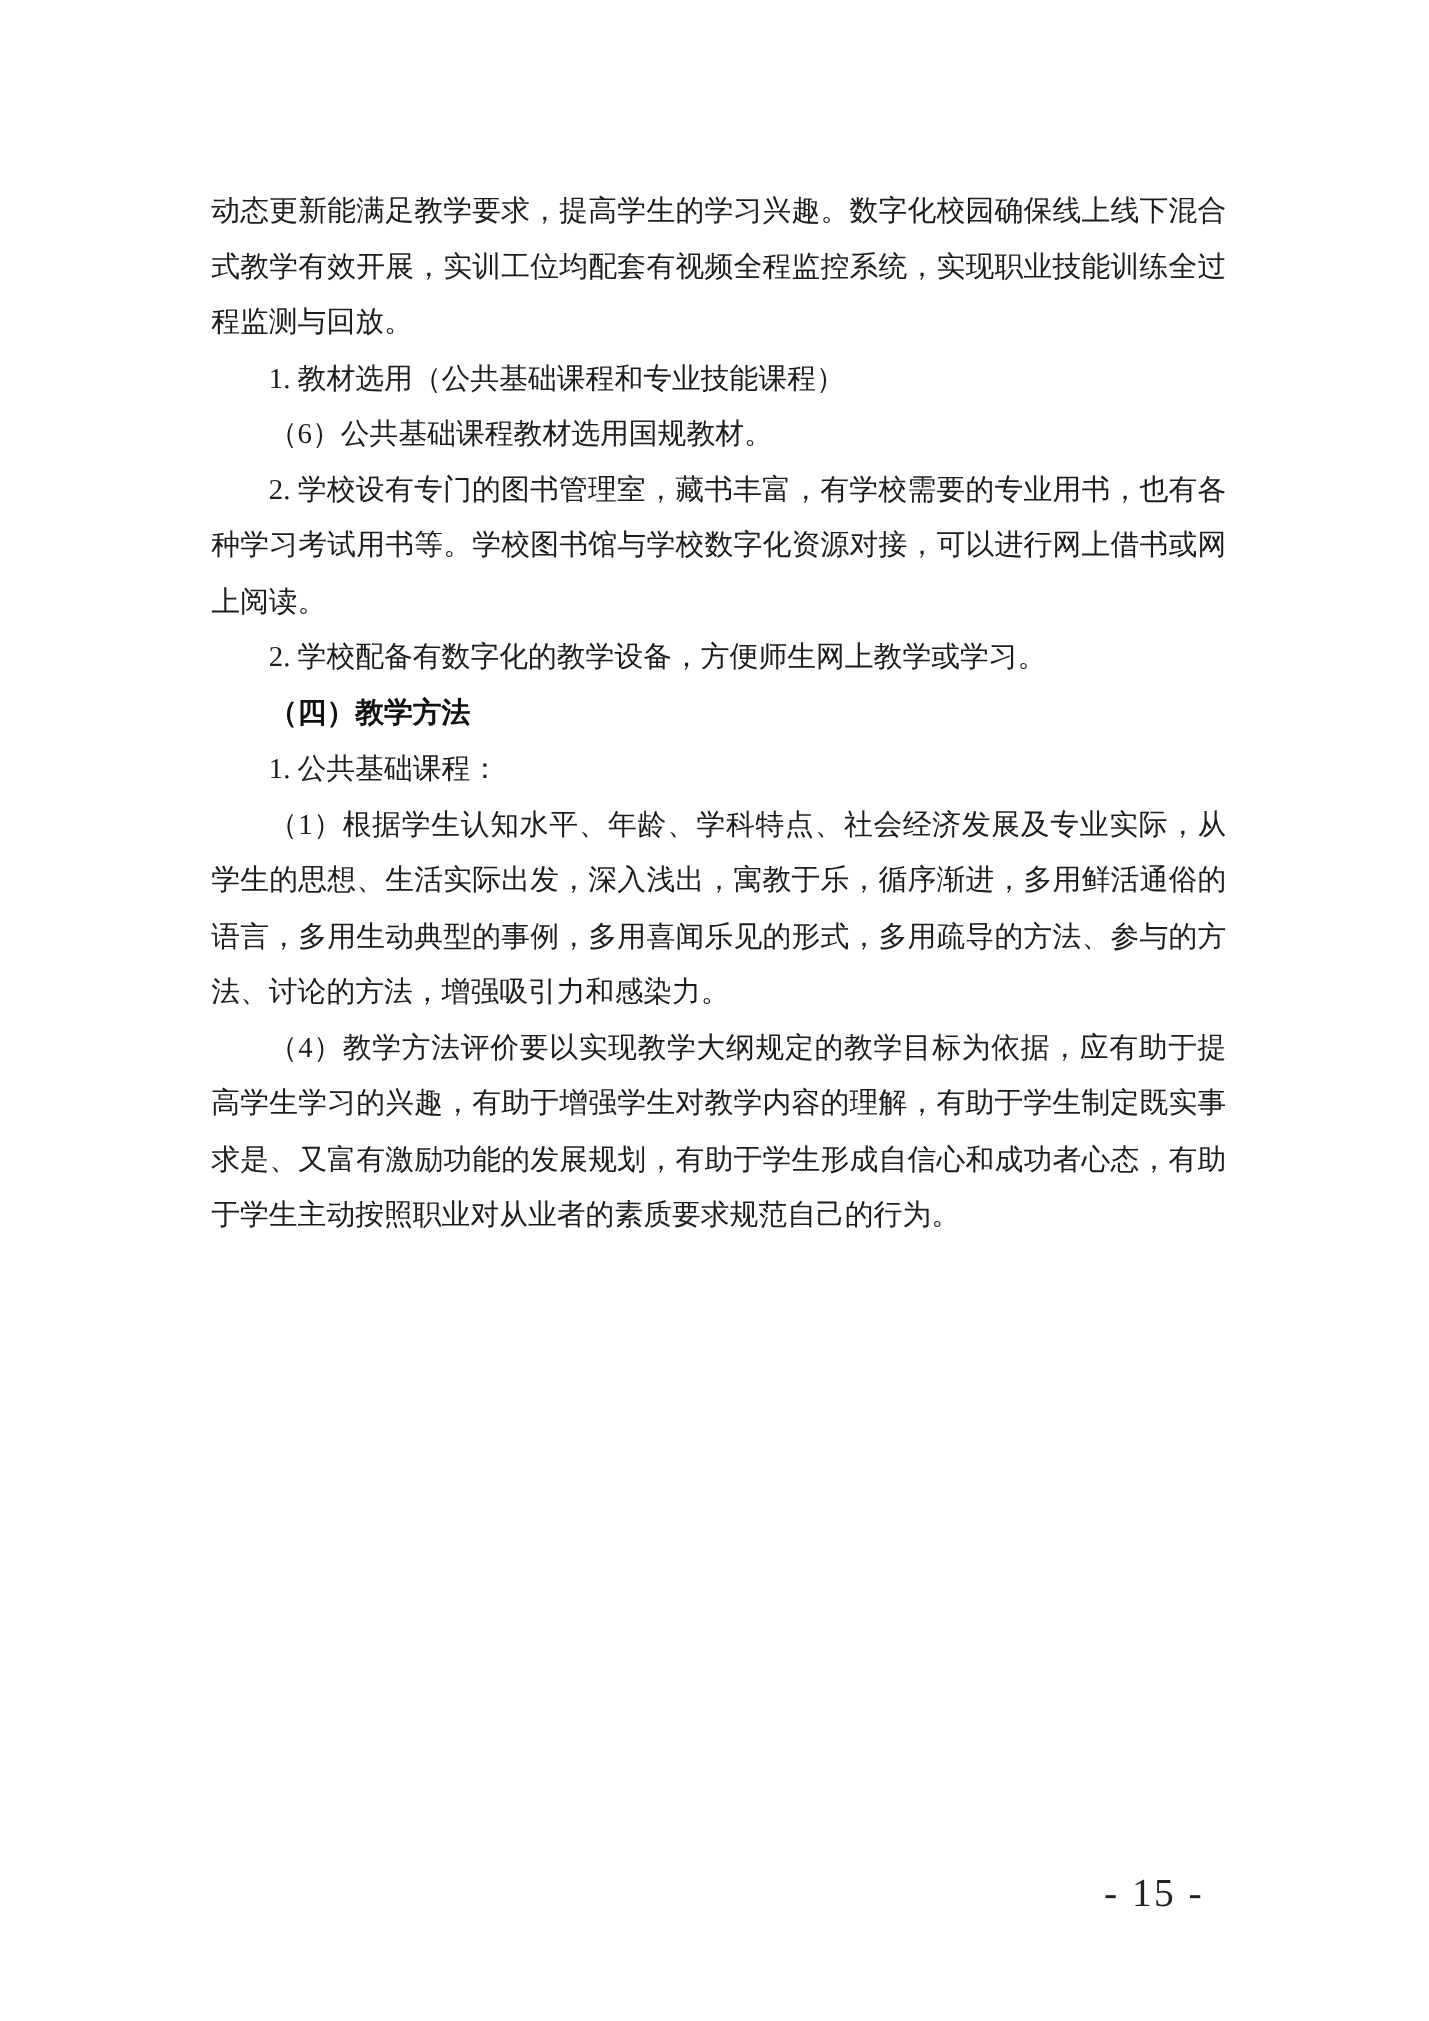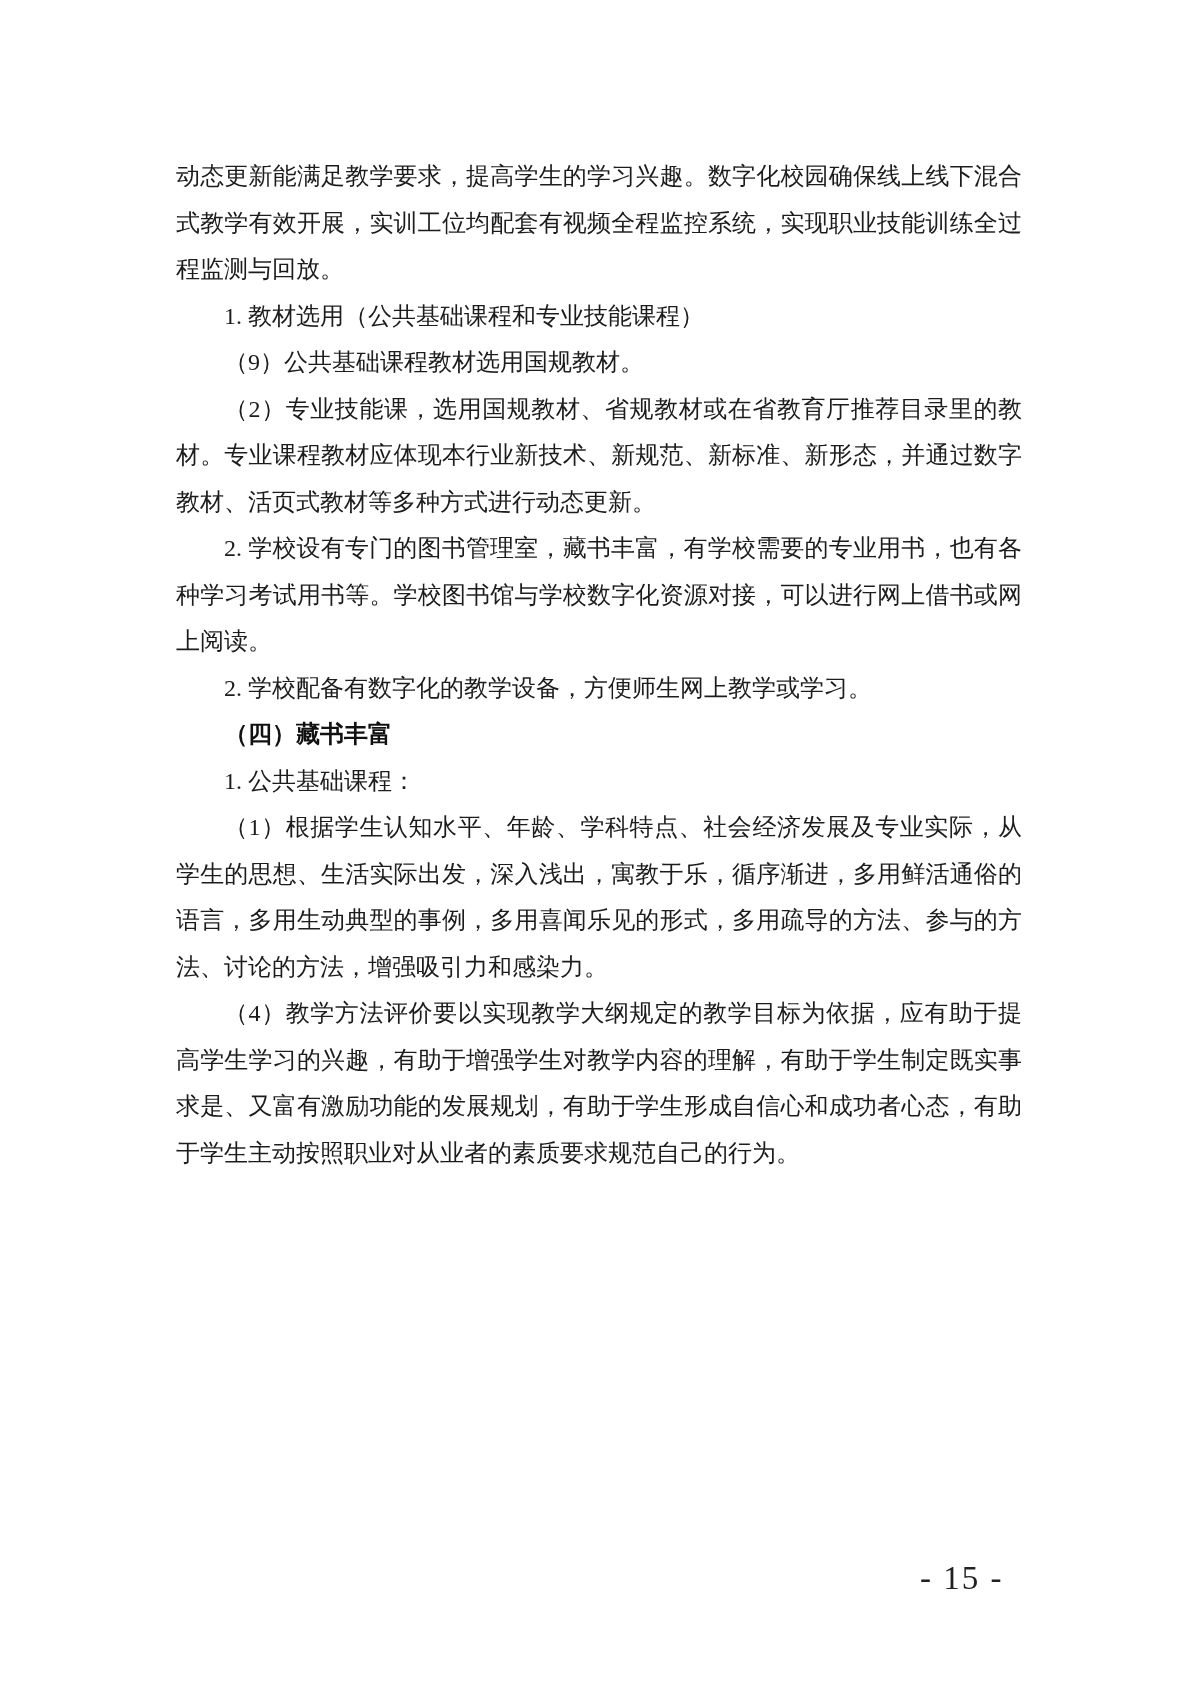--- a/index.html
+++ b/index.html
@@ -49,23 +49,22 @@
     font-family: "Liberation Serif", "DejaVu Serif", serif;
   }
 </style>
 </head>
 <body>
 
 <div class="page">
   <div class="textblock" id="body-host">
       <p class="para no-indent">动态更新能满足教学要求，提高学生的学习兴趣。数字化校园确保线上线下混合式教学有效开展，实训工位均配套有视频全程监控系统，实现职业技能训练全过程监测与回放。</p>
       <p class="para">1. 教材选用（公共基础课程和专业技能课程）</p>
-      <p class="para">（9）公共基础课程教材选用国规教材。</p>
-      <p class="para">（2）专业技能课，选用国规教材、省规教材或在省教育厅推荐目录里的教材。专业课程教材应体现本行业新技术、新规范、新标准、新形态，并通过数字教材、活页式教材等多种方式进行动态更新。</p>
+      <p class="para">（6）公共基础课程教材选用国规教材。</p>
       <p class="para">2. 学校设有专门的图书管理室，藏书丰富，有学校需要的专业用书，也有各种学习考试用书等。学校图书馆与学校数字化资源对接，可以进行网上借书或网上阅读。</p>
       <p class="para">2. 学校配备有数字化的教学设备，方便师生网上教学或学习。</p>
-      <p class="para heading">（四）藏书丰富</p>
+      <p class="para heading">（四）教学方法</p>
       <p class="para">1. 公共基础课程：</p>
       <p class="para">（1）根据学生认知水平、年龄、学科特点、社会经济发展及专业实际，从学生的思想、生活实际出发，深入浅出，寓教于乐，循序渐进，多用鲜活通俗的语言，多用生动典型的事例，多用喜闻乐见的形式，多用疏导的方法、参与的方法、讨论的方法，增强吸引力和感染力。</p>
       <p class="para">（4）教学方法评价要以实现教学大纲规定的教学目标为依据，应有助于提高学生学习的兴趣，有助于增强学生对教学内容的理解，有助于学生制定既实事求是、又富有激励功能的发展规划，有助于学生形成自信心和成功者心态，有助于学生主动按照职业对从业者的素质要求规范自己的行为。</p>
     </div>
   <div class="page-number">- 15 -</div>
 </div>
 
 </body></html>

